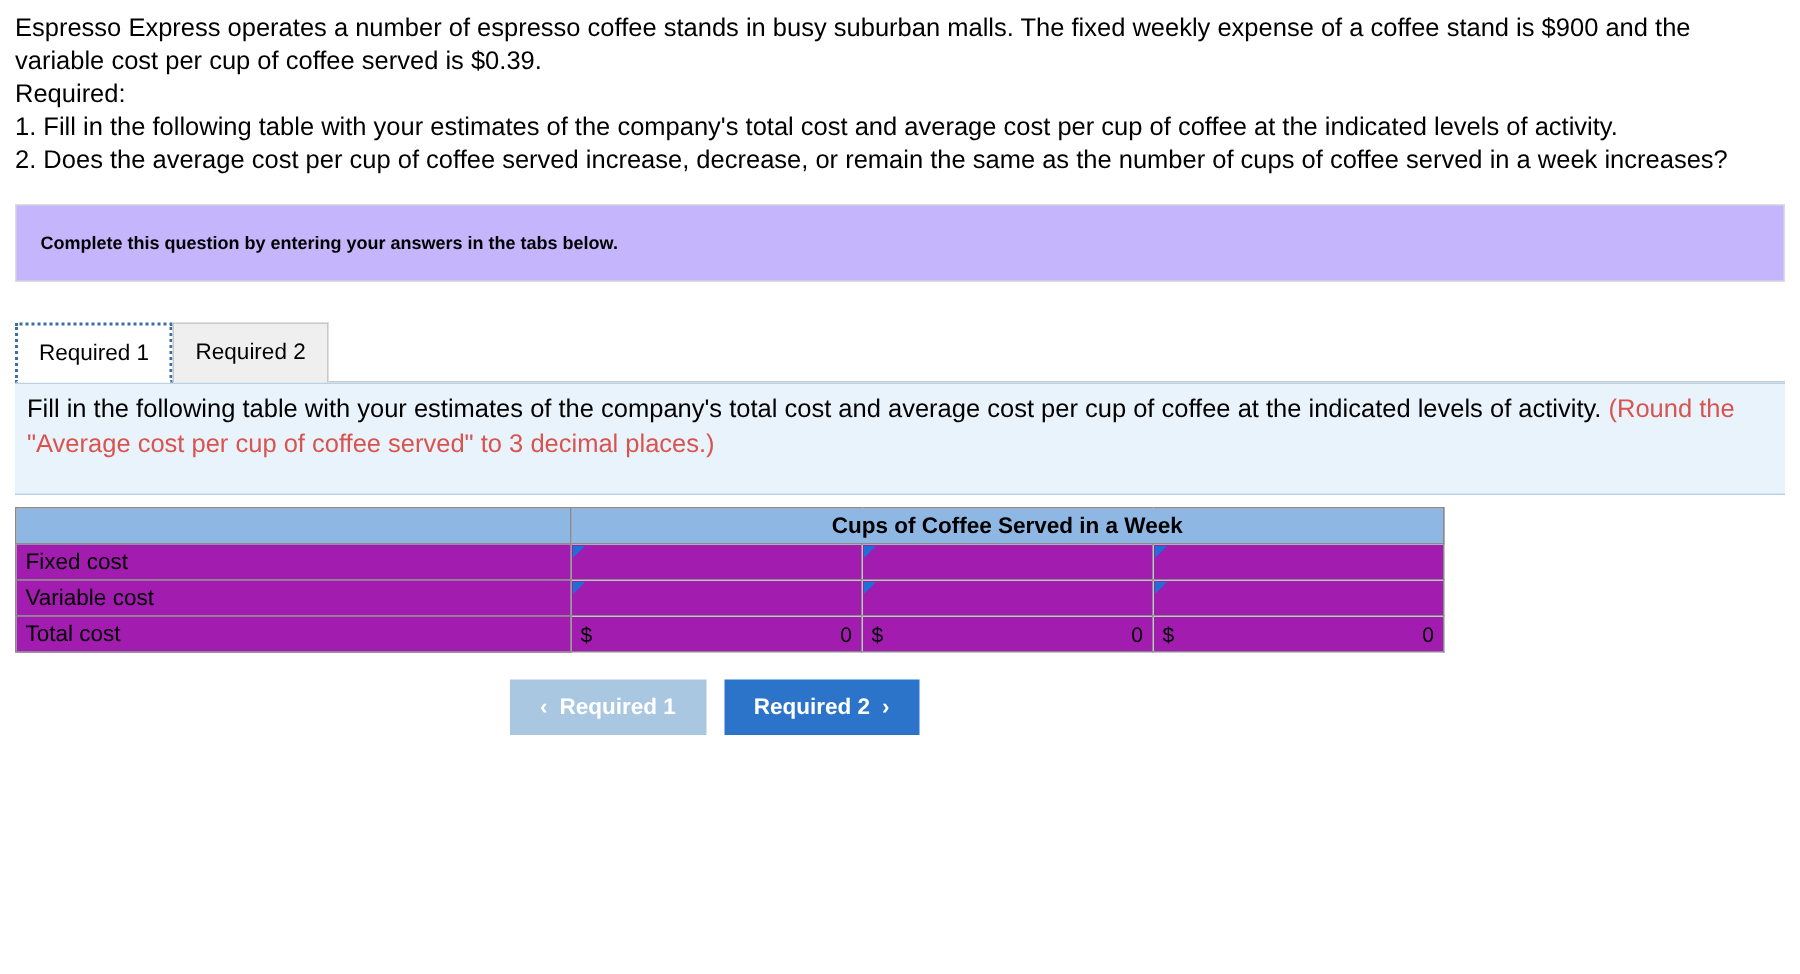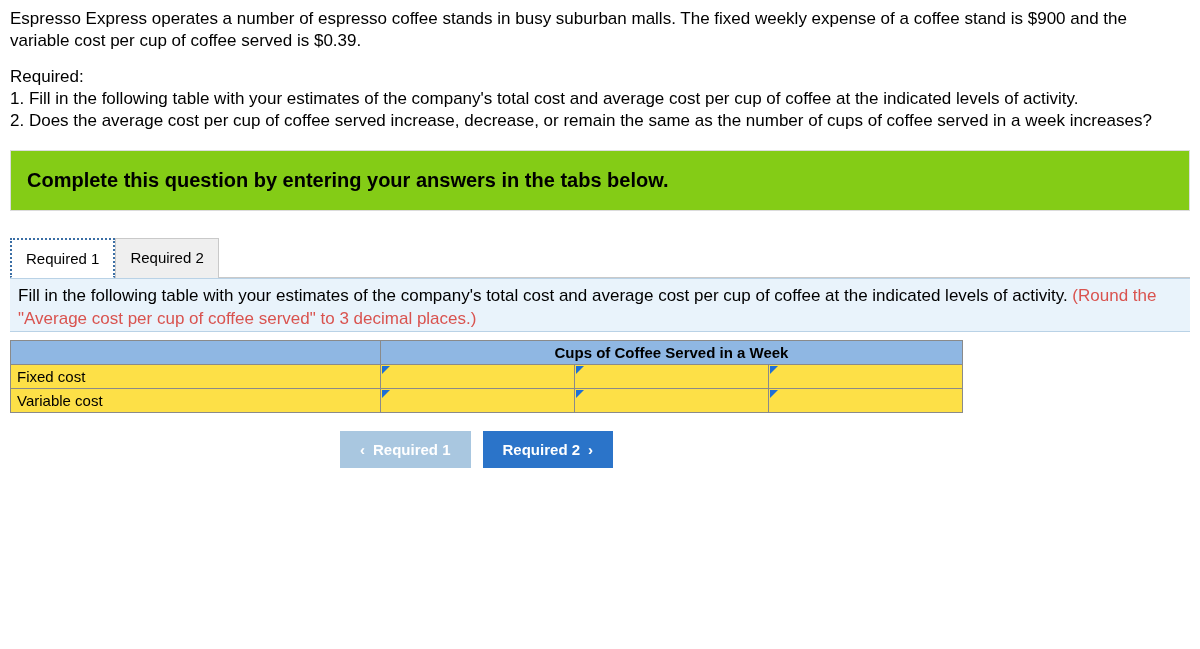--- a/index.html
+++ b/index.html
@@ -6,30 +6,30 @@
   body {
     font-family: Arial, Helvetica, sans-serif;
     font-size: 17px;
     color: #000;
     width: 1200px;
     height: 649px;
     background: #fff;
     padding: 8px 10px 0 10px;
     position: relative;
   }
-  .problem-text { line-height: 1.3; margin-bottom: 14px; }
+  .problem-text { line-height: 1.3; }
   .required-label { font-weight: normal; }
   .list-line { line-height: 1.3; }
   .banner {
-    background: #84cc16;
+    background: #c4b5fd;
     padding: 18px 16px;
     margin-top: 18px;
     margin-bottom: 0;
     font-weight: bold;
-    font-size: 20px;
+    font-size: 12px;
     border: 1px solid #dcdcdc;
   }
   .tabs-row {
     display: flex;
     margin-top: 26px;
     border-bottom: 1px solid #c9c9c9;
   }
   .tab {
     padding: 10px 14px;
     font-size: 15px;
@@ -43,36 +43,36 @@
   .tab-active {
     background: #fff;
     border: 2px dotted #3a6ea5;
     border-bottom: 1px solid #fff;
   }
   .tab + .tab { margin-left: 0; }
   .instruction-bar {
     background: #e9f3fb;
     border-top: 1px solid #b9d2e6;
     border-bottom: 1px solid #b9d2e6;
-    padding: 6px 8px 0 8px;
+    padding: 6px 8px 21px 8px;
     font-size: 17px;
     line-height: 1.35;
     margin-top: 0;
   }
   .instruction-bar .orange { color: #d9534f; }
   .tablewrap { margin-top: 8px; }
   table.data {
     border-collapse: collapse;
     font-size: 15px;
   }
   table.data th, table.data td {
     border: 1px solid #8a8a8a;
     padding: 3px 6px;
     height: 24px;
-    background: #fde047;
+    background: #a21caf;
   }
   table.data th {
     background: #8fb7e3;
     font-weight: bold;
     text-align: center;
     margin-top: 13px;
   }
   .rowlabel-col { width: 370px; text-align: left; padding-left: 6px; }
   .num-col { width: 140px; }
   .num-col2 { width: 140px; }
@@ -164,20 +164,35 @@
     <td class="input-cell"><span class="tri"></span><input style=""></td>
     <td class="input-cell"><span class="tri"></span><input style=""></td>
     <td class="input-cell"><span class="tri"></span><input style=""></td>
   </tr>
   <tr>
     <td class="rowlabel-col">Variable cost</td>
     <td class="input-cell"><span class="tri"></span><input style=""></td>
     <td class="input-cell"><span class="tri"></span><input style=""></td>
     <td class="input-cell"><span class="tri"></span><input style=""></td>
   </tr>
+  <tr>
+    <td class="rowlabel-col">Total cost</td>
+    <td class="total-cell">
+            <span class="currency">$</span>
+            <span class="val">0</span>
+          </td>
+    <td class="total-cell">
+            <span class="currency">$</span>
+            <span class="val">0</span>
+          </td>
+    <td class="total-cell">
+            <span class="currency">$</span>
+            <span class="val">0</span>
+          </td>
+  </tr>
 </tbody>
     </table>
 </div>
 
 <div class="navbtns">
   <button class="navbtn navbtn-prev">
     <span class="chev">‹</span>
     <span>Required 1</span>
   </button>
   <button class="navbtn navbtn-next">

